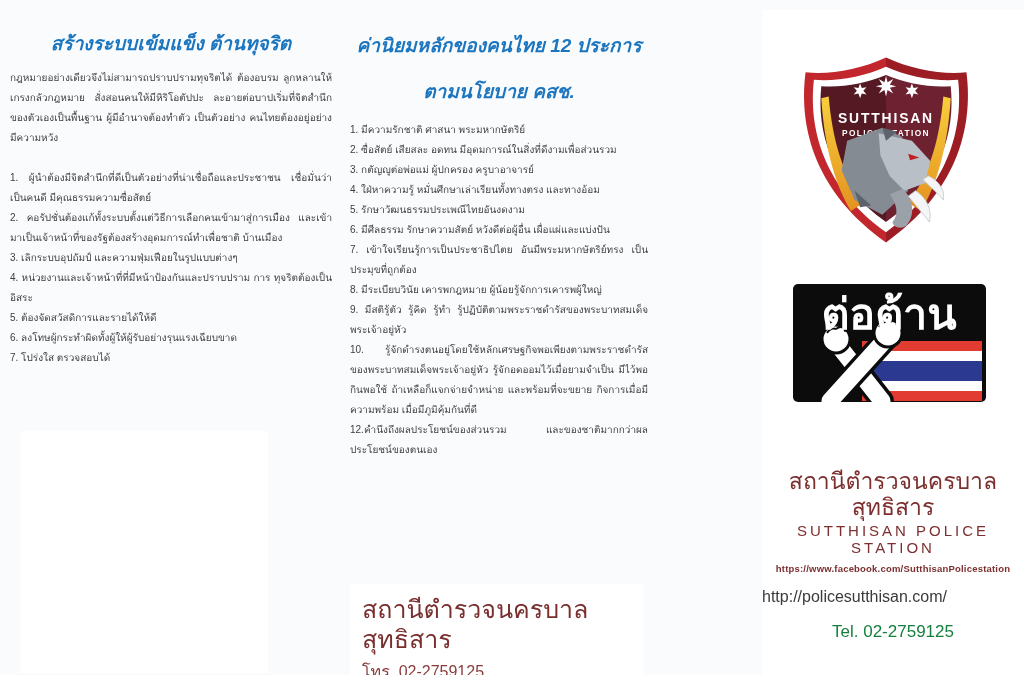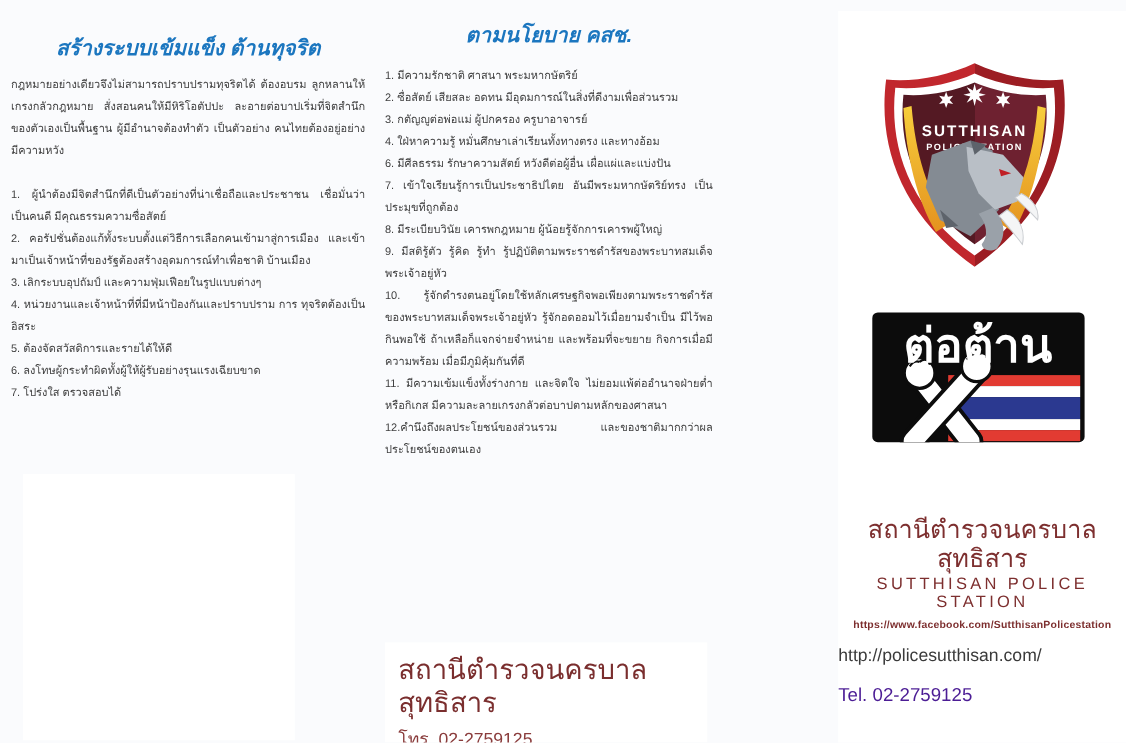--- a/index.html
+++ b/index.html
@@ -32,52 +32,53 @@
   .mid-footer-tel{color:#8a3c3c;font-size:16px;margin-top:5px;}
   
   .panel-right{position:absolute;left:762px;top:10px;width:262px;height:675px;background:#ffffff;}
   .shield-wrap{position:absolute;left:31px;top:42px;width:186px;height:196px;}
   .banner-wrap{position:absolute;left:30px;top:273px;width:195px;height:120px;}
   .station-block{position:absolute;left:0;top:458px;width:100%;text-align:center;color:#7d2f2f;}
   .station-th{font-size:23px;line-height:26px;}
   .station-en{font-size:15px;letter-spacing:3px;margin-top:2px;}
   .station-fb{font-size:9.5px;font-weight:bold;margin-top:7px;letter-spacing:0.2px;}
   .right-url{position:absolute;left:0;top:578px;width:100%;text-align:left;font-size:16px;color:#3a3a3a;}
-  .right-tel{position:absolute;left:0;top:612px;width:100%;text-align:left;font-size:17px;color:#4c1d95;}
+  .right-tel{position:absolute;left:0;top:612px;width:100%;text-align:center;font-size:17px;color:#15803d;}
 </style>
 </head>
 <body>
 
 <div class="col-left">
   <h1 class="blue-heading">สร้างระบบเข้มแข็ง ต้านทุจริต</h1>
   <p class="body-text">กฎหมายอย่างเดียวจึงไม่สามารถปราบปรามทุจริตได้ ต้องอบรม ลูกหลานให้เกรงกลัวกฎหมาย สั่งสอนคนให้มีหิริโอตัปปะ ละอายต่อบาปเริ่มที่จิตสำนึกของตัวเองเป็นพื้นฐาน ผู้มีอำนาจต้องทำตัว เป็นตัวอย่าง คนไทยต้องอยู่อย่างมีความหวัง</p>
   <div class="gap"></div>
   <p class="body-text">1. ผู้นำต้องมีจิตสำนึกที่ดีเป็นตัวอย่างที่น่าเชื่อถือและประชาชน เชื่อมั่นว่าเป็นคนดี มีคุณธรรมความซื่อสัตย์</p>
   <p class="body-text">2. คอรัปชั่นต้องแก้ทั้งระบบตั้งแต่วิธีการเลือกคนเข้ามาสู่การเมือง และเข้ามาเป็นเจ้าหน้าที่ของรัฐต้องสร้างอุดมการณ์ทำเพื่อชาติ บ้านเมือง</p>
   <p class="body-text">3. เลิกระบบอุปถัมป์ และความฟุ่มเฟือยในรูปแบบต่างๆ</p>
   <p class="body-text">4. หน่วยงานและเจ้าหน้าที่ที่มีหน้าป้องกันและปราบปราม การ ทุจริตต้องเป็นอิสระ</p>
   <p class="body-text">5. ต้องจัดสวัสดิการและรายได้ให้ดี</p>
   <p class="body-text">6. ลงโทษผู้กระทำผิดทั้งผู้ให้ผู้รับอย่างรุนแรงเฉียบขาด</p>
   <p class="body-text">7. โปร่งใส ตรวจสอบได้</p>
 </div>
 
 <div class="placeholder-box"></div>
 
 <div class="col-mid">
+  <h1 class="blue-heading mid-h1">ค่านิยมหลักของคนไทย 12 ประการ</h1>
   <h2 class="blue-heading mid-h2">ตามนโยบาย คสช.</h2>
   <p class="body-text">1. มีความรักชาติ ศาสนา พระมหากษัตริย์</p>
   <p class="body-text">2. ซื่อสัตย์ เสียสละ อดทน มีอุดมการณ์ในสิ่งที่ดีงามเพื่อส่วนรวม</p>
   <p class="body-text">3. กตัญญูต่อพ่อแม่ ผู้ปกครอง ครูบาอาจารย์</p>
   <p class="body-text">4. ใฝ่หาความรู้ หมั่นศึกษาเล่าเรียนทั้งทางตรง และทางอ้อม</p>
+  <p class="body-text">5. รักษาวัฒนธรรมประเพณีไทยอันงดงาม</p>
   <p class="body-text">6. มีศีลธรรม รักษาความสัตย์ หวังดีต่อผู้อื่น เผื่อแผ่และแบ่งปัน</p>
   <p class="body-text">7. เข้าใจเรียนรู้การเป็นประชาธิปไตย อันมีพระมหากษัตริย์ทรง เป็นประมุขที่ถูกต้อง</p>
   <p class="body-text">8. มีระเบียบวินัย เคารพกฎหมาย ผู้น้อยรู้จักการเคารพผู้ใหญ่</p>
   <p class="body-text">9. มีสติรู้ตัว รู้คิด รู้ทำ รู้ปฏิบัติตามพระราชดำรัสของพระบาทสมเด็จพระเจ้าอยู่หัว</p>
   <p class="body-text">10. รู้จักดำรงตนอยู่โดยใช้หลักเศรษฐกิจพอเพียงตามพระราชดำรัส ของพระบาทสมเด็จพระเจ้าอยู่หัว รู้จักอดออมไว้เมื่อยามจำเป็น มีไว้พอกินพอใช้ ถ้าเหลือก็แจกจ่ายจำหน่าย และพร้อมที่จะขยาย กิจการเมื่อมีความพร้อม เมื่อมีภูมิคุ้มกันที่ดี</p>
-  <p class="body-text">11. มีความเข้มแข็งทั้งร่างกาย และจิตใจ ไม่ยอมแพ้ต่ออำนาจฝ่ายต่ำ หรือกิเกส มีความละลายเกรงกลัวต่อบาปตามหลักของศาสนา</p>
   <p class="body-text">12.คำนึงถึงผลประโยชน์ของส่วนรวม และของชาติมากกว่าผลประโยชน์ของตนเอง</p>
 </div>
 
 <div class="mid-footer">
   <div class="mid-footer-title">สถานีตำรวจนครบาลสุทธิสาร</div>
   <div class="mid-footer-tel">โทร. 02-2759125</div>
 
 </div>
 
 <div class="panel-right">

